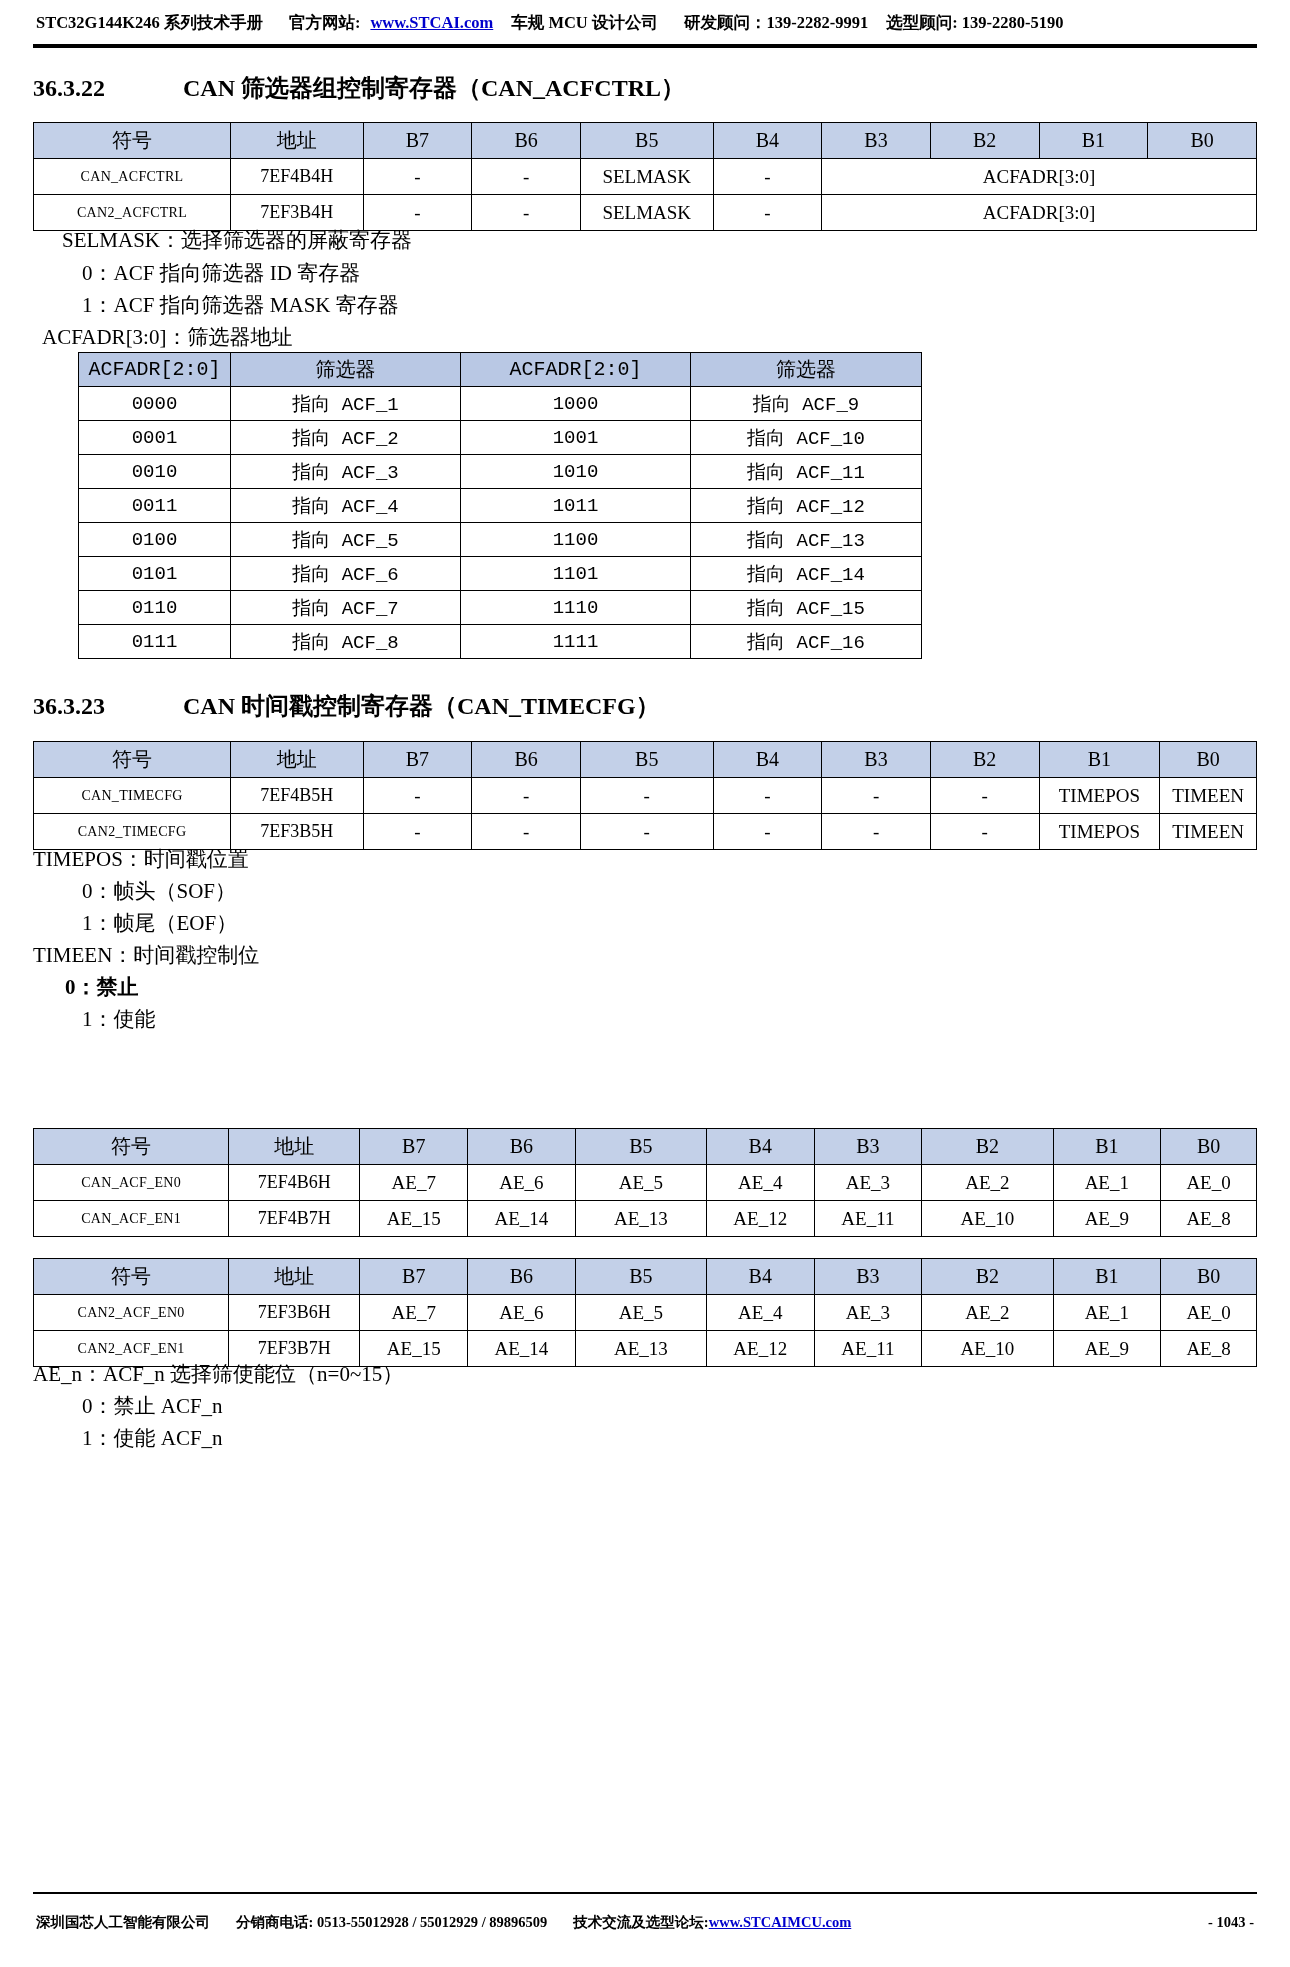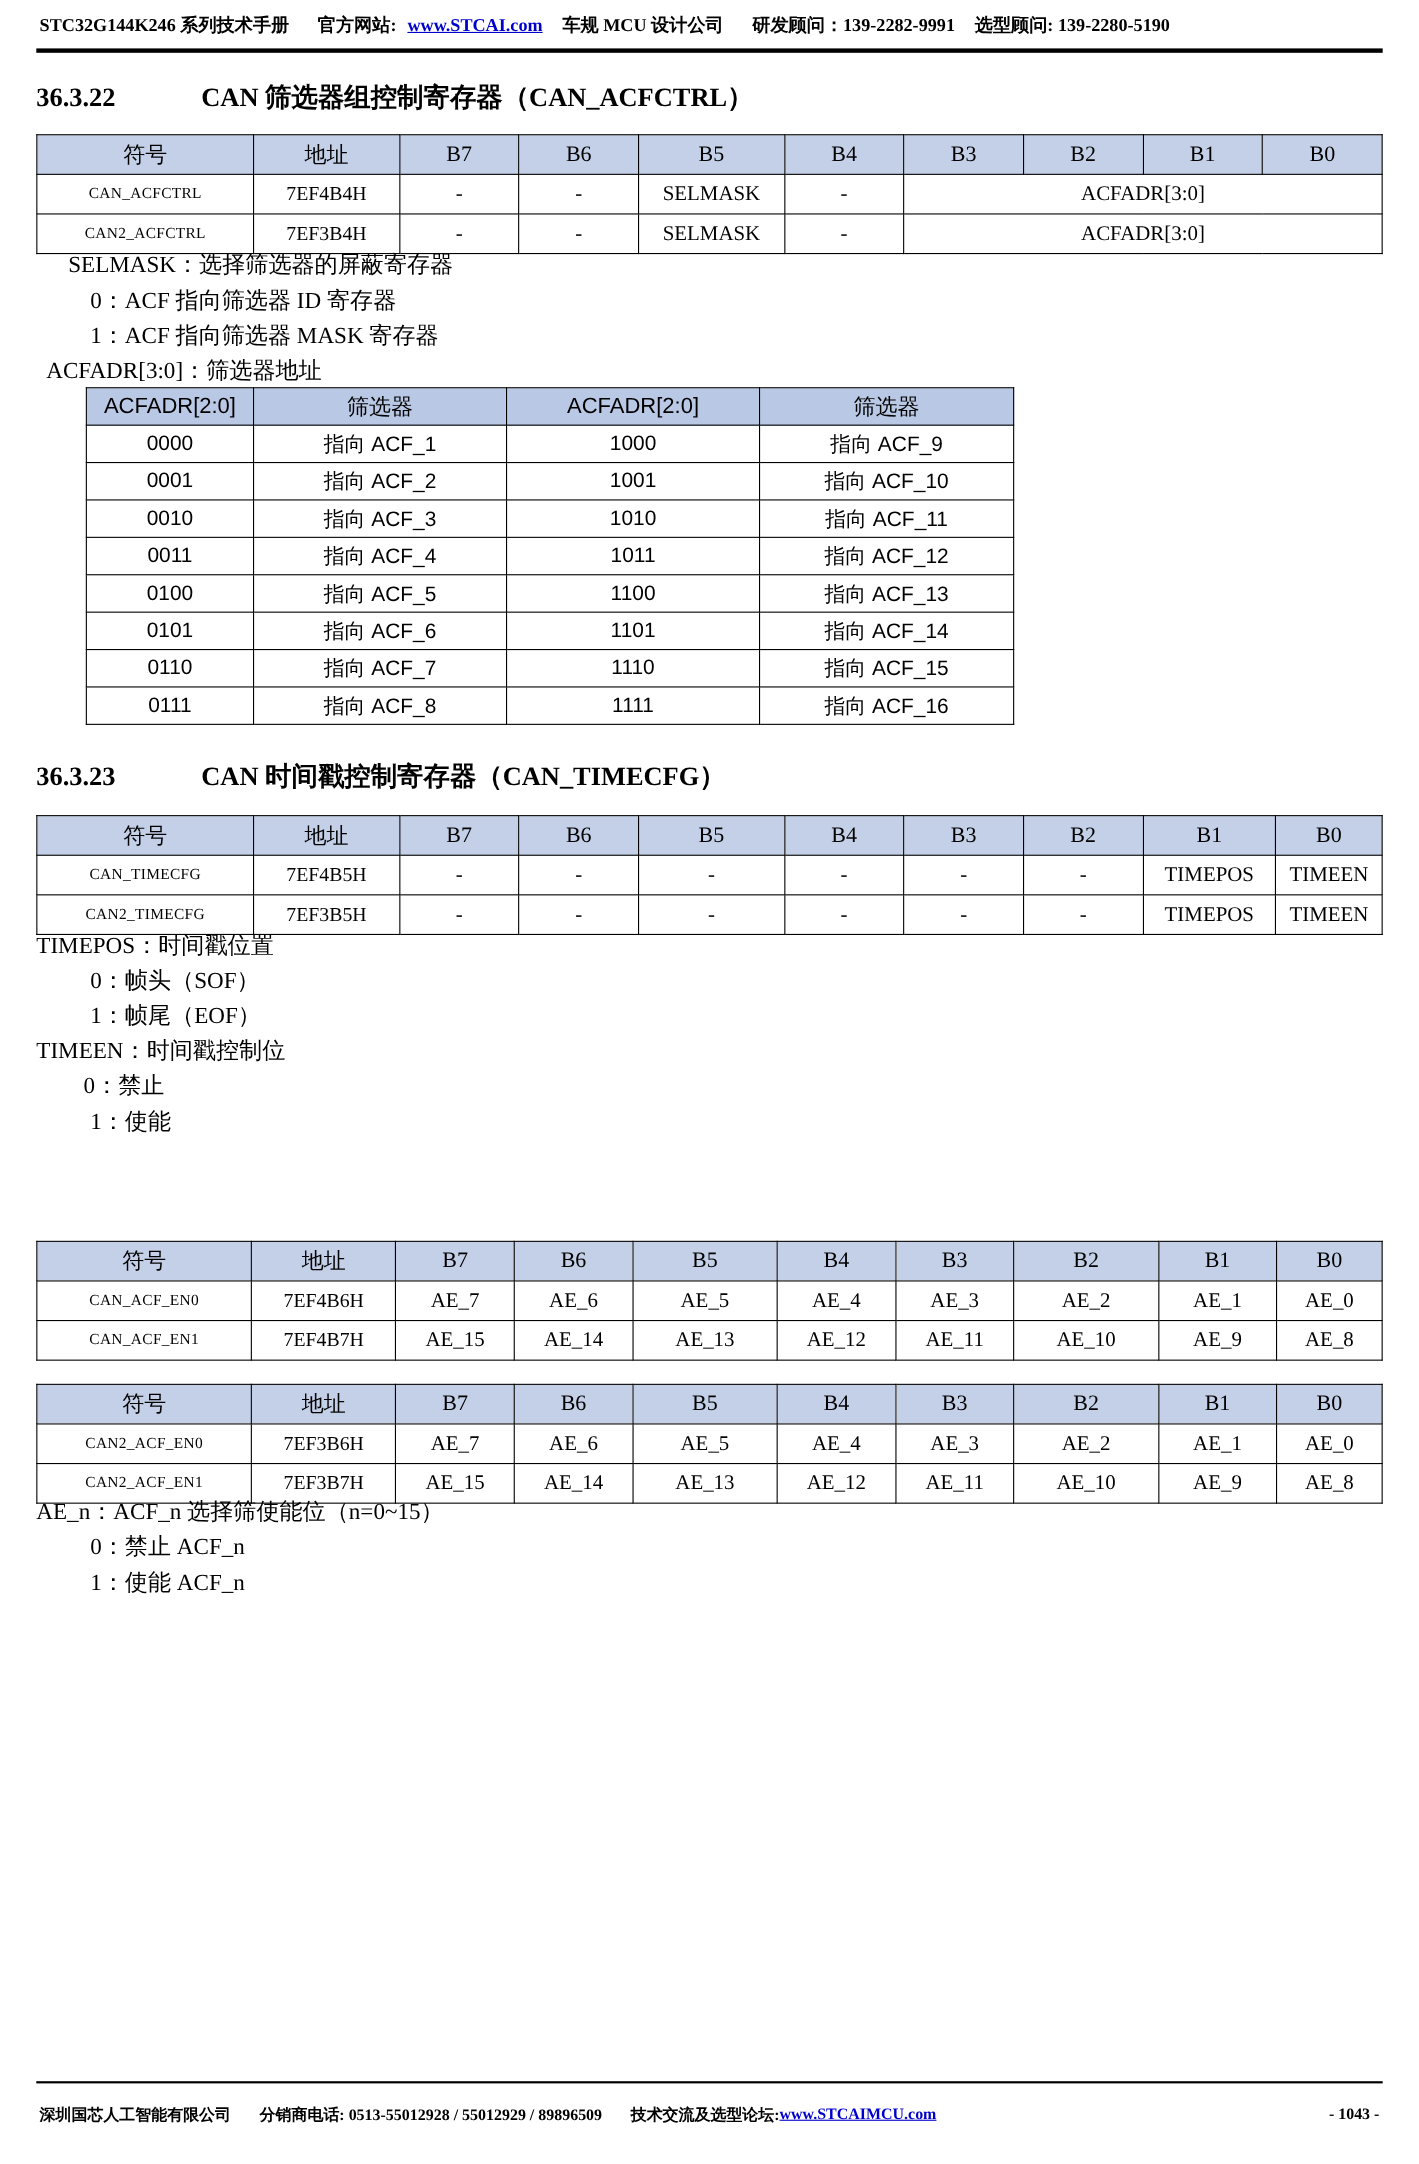--- a/index.html
+++ b/index.html
@@ -97,21 +97,21 @@
   }
   table.reg td.addr {
     font-size: 18px;
   }
 
   
   table.map {
     position: absolute;
     border-collapse: collapse;
     table-layout: fixed;
-    font-family: Liberation Sans, sans-serif;
+    font-family: Liberation Mono, monospace;
   }
   table.map th, table.map td {
     border: 1.4px solid #000000;
     text-align: center;
     vertical-align: middle;
     padding: 0;
     height: 33px;
     font-weight: normal;
     font-size: 19px;
     white-space: nowrap;
@@ -364,21 +364,21 @@
         <td>TIMEPOS</td>
         <td>TIMEEN</td>
       </tr>
     </tbody>
   </table>
 
   <div class="tline" style="top:845px; left:33px;">TIMEPOS：时间戳位置</div>
   <div class="tline" style="top:877px; left:82px;">0：帧头（SOF）</div>
   <div class="tline" style="top:909px; left:82px;">1：帧尾（EOF）</div>
   <div class="tline" style="top:941px; left:33px;">TIMEEN：时间戳控制位</div>
-  <div class="tline" style="top:973px; left:76px;">0：禁止</div>
+  <div class="tline" style="top:973px; left:65px;font-weight:bold;">0：禁止</div>
   <div class="tline" style="top:1005px; left:82px;">1：使能</div>
 
 
   <table class="reg" style="top:1128px; left:33px; width:1224px;">
     <colgroup>
       <col style="width:165px">
         <col style="width:111px">
         <col style="width:91px">
       <col style="width:91px">
         <col style="width:111px">

